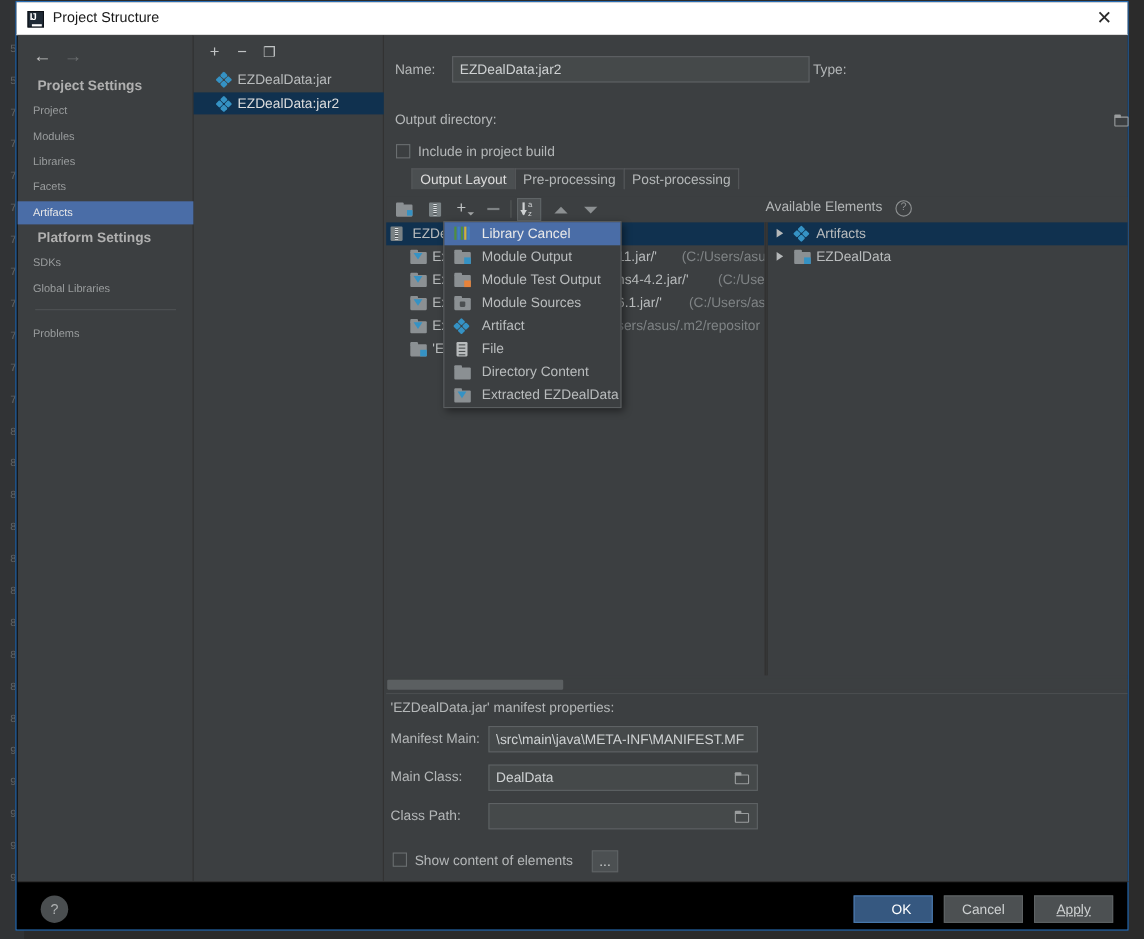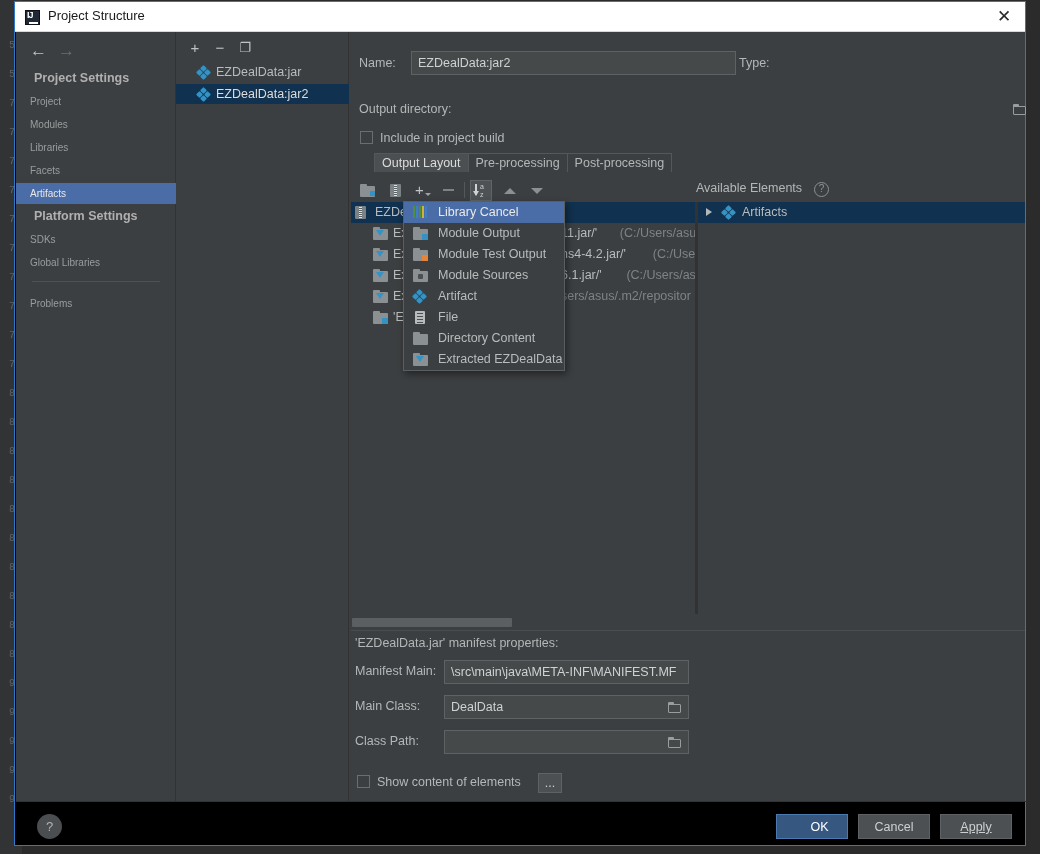--- a/index.html
+++ b/index.html
@@ -370,20 +370,29 @@
           <span class="tx" style="left:42px">'EZ</span>
         </div>
       </div>
     <div class="vsplit"></div>
     <div class="treeR" id="treeR">
         <div class="trow sel" style="top: 0px; width: 328px;">
           <span class="tarrow" style="left:8px;top:6px"></span>
           <span style="position:absolute;left:24px;top:4px"><span class="dia"><i class="a"></i><i class="b"></i><i class="c"></i><i class="d"></i></span></span>
           <span class="tx" style="left:44px">Artifacts</span>
         </div>
+        <div class="trow" style="top: 21px; width: 328px;">
+          <span class="tarrow" style="left:8px;top:6px"></span>
+          <span class="foldico" style="left:24px;top:4px">
+            <b></b>
+            <u></u>
+            <i></i>
+          </span>
+          <span class="tx" style="left:44px">EZDealData</span>
+        </div>
       </div>
 
     <div class="popup" id="popup">
         <div class="pitem sel"><span class="pico">
             <span class="libico">
               <s style="left:0px;background:#4f8f3f"></s>
               <s style="left:3px;background:#3f7fc0"></s>
               <s style="left:6px;background:#4f8f3f"></s>
               <s style="left:9px;background:#d0b23a"></s>
               <s style="left:12px;background:#3f7fc0"></s>

